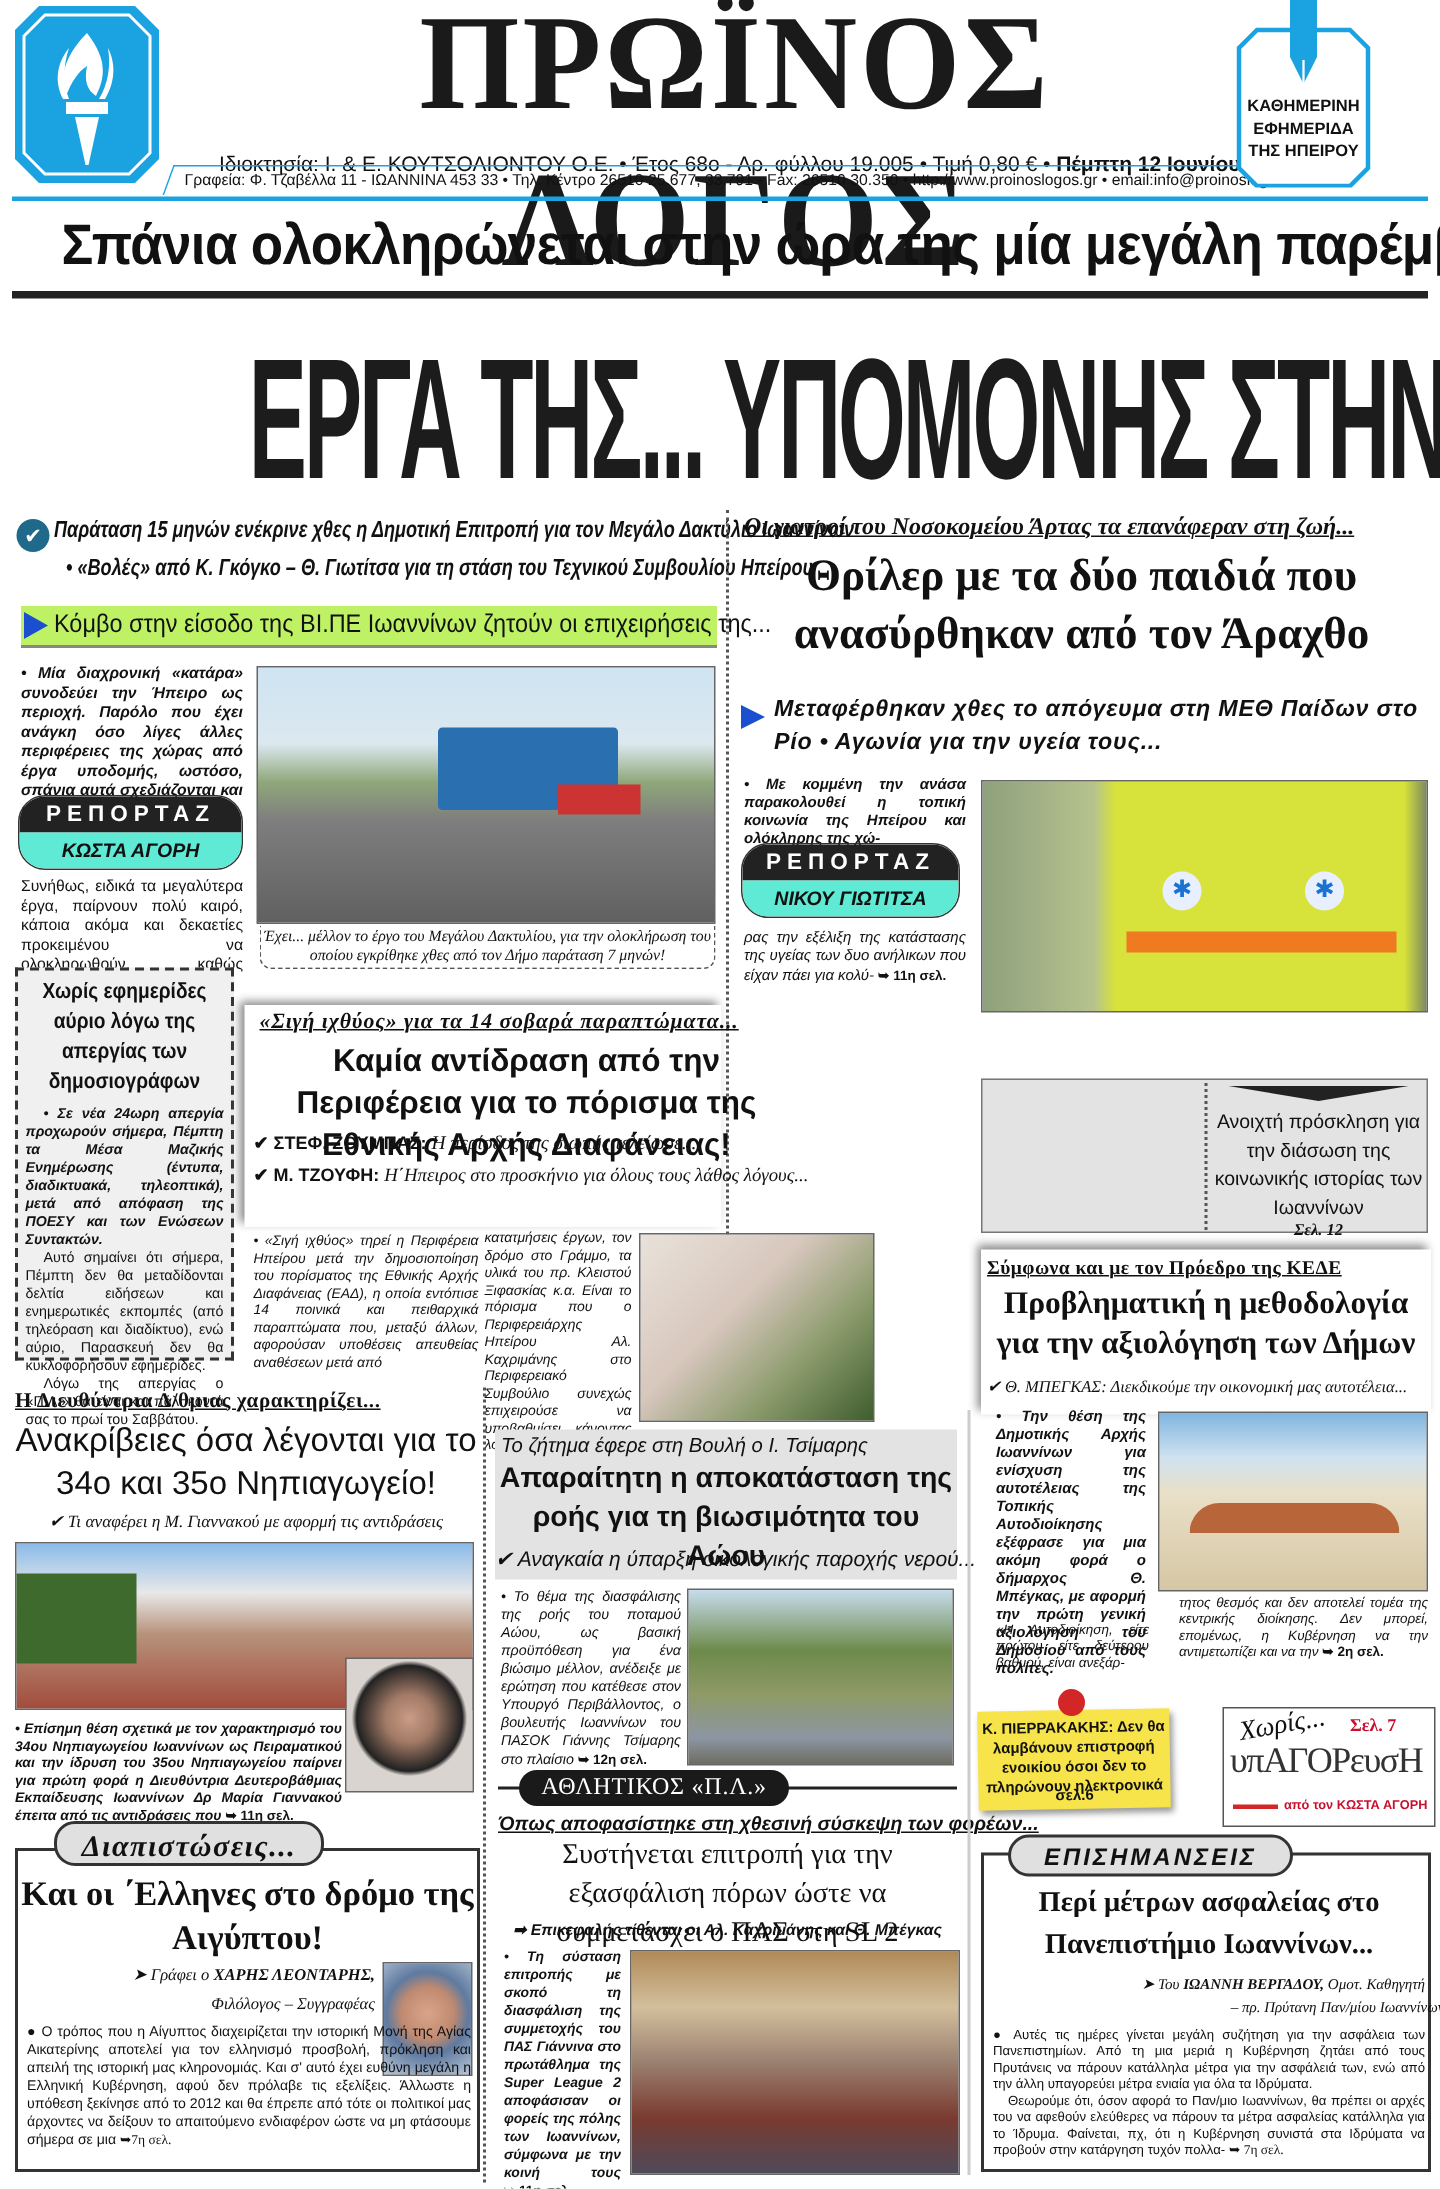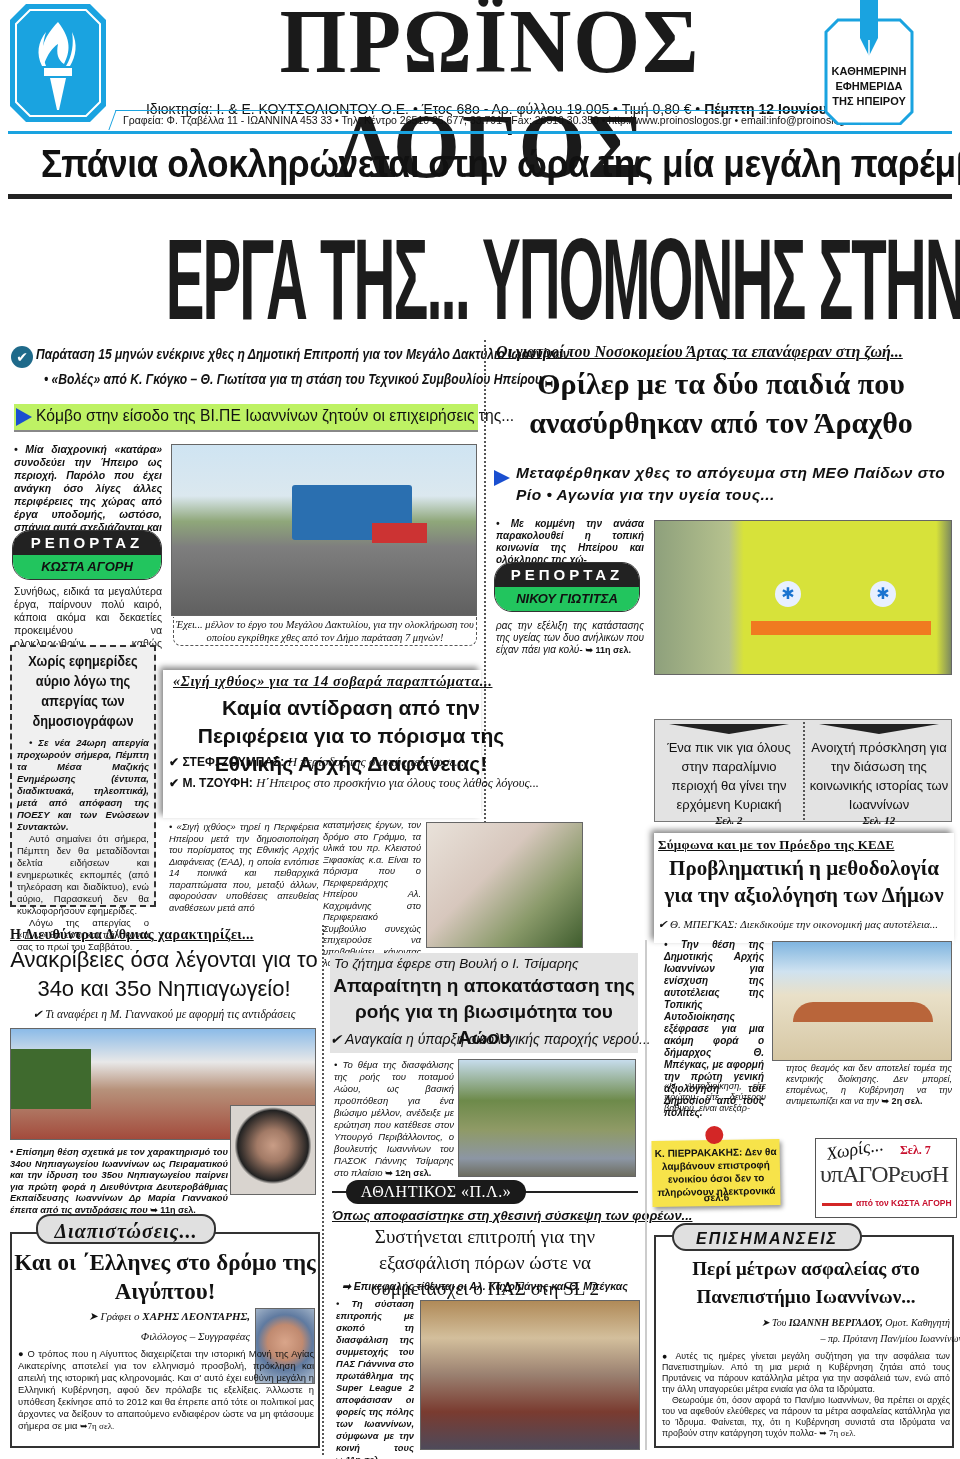--- a/index.html
+++ b/index.html
@@ -8,21 +8,21 @@
 .cond{font-family:"Liberation Sans Narrow","Liberation Sans",sans-serif}
 .serif{font-family:"Liberation Serif",serif}
 .it{font-style:italic}
 .b{font-weight:bold}
 .dotv{border-left:2px dotted #555}
 p.body{font-size:10.5px;line-height:13px;text-align:justify}
 .pg{font-size:9px;font-weight:bold;font-style:normal;white-space:nowrap}
 .photo{background:#999;border:1px solid #666}
 .reportaz{border-radius:18px;overflow:hidden;border:1px solid #333}
 .reportaz .top{background:#222;color:#fff;text-align:center;font-weight:bold;letter-spacing:4px;font-size:15px;height:24px;line-height:24px}
-.reportaz .bot{background:#22c55e;color:#111;text-align:center;font-style:italic;font-weight:bold;font-size:13px;height:24px;line-height:24px}
+.reportaz .bot{background:#5eead4;color:#111;text-align:center;font-style:italic;font-weight:bold;font-size:13px;height:24px;line-height:24px}
 .kicker-u{text-decoration:underline;text-decoration-thickness:1px}
 </style>
 </head>
 <body>
 
 <div class="abs" style="left:0;top:0;width:960px;height:135px;">
   <div class="abs" style="left:8px;top:2px;width:100px;height:122px;">
     <svg width="100" height="122" viewBox="0 0 100 122">
       <polygon points="18,2 82,2 98,18 98,104 82,120 18,120 2,104 2,18" fill="#1aa3e0"></polygon>
       <polygon points="22,8 78,8 92,22 92,100 78,114 22,114 8,100 8,22" fill="none" stroke="#fff" stroke-width="2"></polygon>
@@ -132,25 +132,20 @@
   <p class="abs body it" style="left:6px;top:152px;width:150px;font-size:9.3px;line-height:11.5px;">• «Σιγή ιχθύος» τηρεί η Περιφέρεια Ηπείρου μετά την δημοσιοποίηση του πορίσματος της Εθνικής Αρχής Διαφάνειας (ΕΑΔ), η οποία εντόπισε 14 ποινικά και πειθαρχικά παραπτώματα που, μεταξύ άλλων, αφορούσαν υποθέσεις απευθείας αναθέσεων μετά από</p>
   <p class="abs body it" style="left:160px;top:150px;width:98px;font-size:9.3px;line-height:11.5px;">
     <span>κατατμήσεις έργων, τον δρόμο στο Γράμμο, τα υλικά του πρ. Κλειστού Ξιφασκίας κ.α. Είναι το πόρισμα που ο Περιφερειάρχης Ηπείρου Αλ. Καχριμάνης στο Περιφερειακό Συμβούλιο συνεχώς επιχειρούσε να υποβαθμίσει, κάνοντας λόγο</span>
     <span class="pg">➥ 2η σελ.</span>
   </p>
   <div class="abs photo" style="left:263px;top:152px;width:157px;height:126px;background:linear-gradient(135deg,#e9e2da 0%,#d7c7bd 40%,#8a9a6a 70%,#3f5d2e 100%);"></div>
 </div>
 
 <div class="abs" style="left:654px;top:719px;width:298px;height:103px;background:#e3e3e3;border:1px solid #777;">
   <div class="abs dotv" style="left:148px;top:2px;height:98px;"></div>
-  <div class="abs" style="left:4px;top:4px;width:140px;text-align:center;">
-    <div style="margin:0 auto;width:0;height:0;border-left:60px solid transparent;border-right:60px solid transparent;border-top:10px solid #222;"></div>
-    <div class="cond" style="font-size:13px;line-height:19px;margin-top:4px;">Ένα πικ νικ για όλους στην παραλίμνιο περιοχή θα γίνει την ερχόμενη Κυριακή</div>
-    <div class="serif b it" style="font-size:11px;">Σελ. 2</div>
-  </div>
   <div class="abs" style="left:154px;top:4px;width:140px;text-align:center;">
     <div style="margin:0 auto;width:0;height:0;border-left:60px solid transparent;border-right:60px solid transparent;border-top:10px solid #222;"></div>
     <div class="cond" style="font-size:13px;line-height:19px;margin-top:4px;">Ανοιχτή πρόσκληση για την διάσωση της κοινωνικής ιστορίας των Ιωαννίνων</div>
     <div class="serif b it" style="font-size:11px;">Σελ. 12</div>
   </div>
 </div>
 
 <div class="abs" style="left:654px;top:833px;width:300px;height:300px;">
   <div class="abs" style="left:0;top:0;width:300px;height:110px;box-shadow:-3px -3px 6px #888;background:#fff;"></div>
   <div class="abs serif b kicker-u" style="left:4px;top:4px;width:294px;font-size:13px;white-space:nowrap;letter-spacing:0.3px;">Σύμφωνα και με τον Πρόεδρο της ΚΕΔΕ</div>

